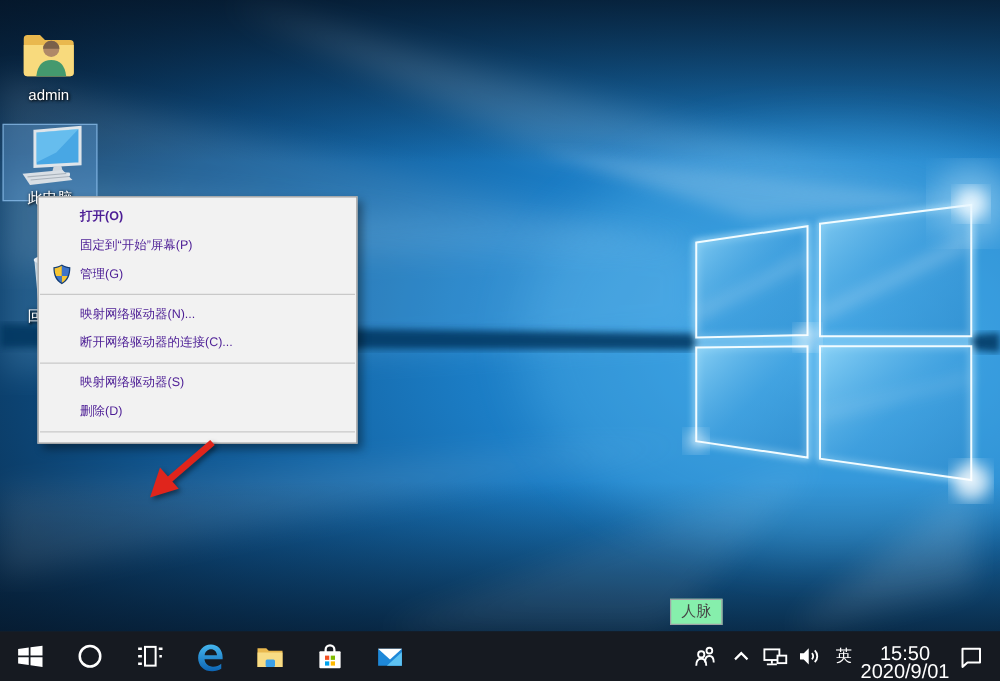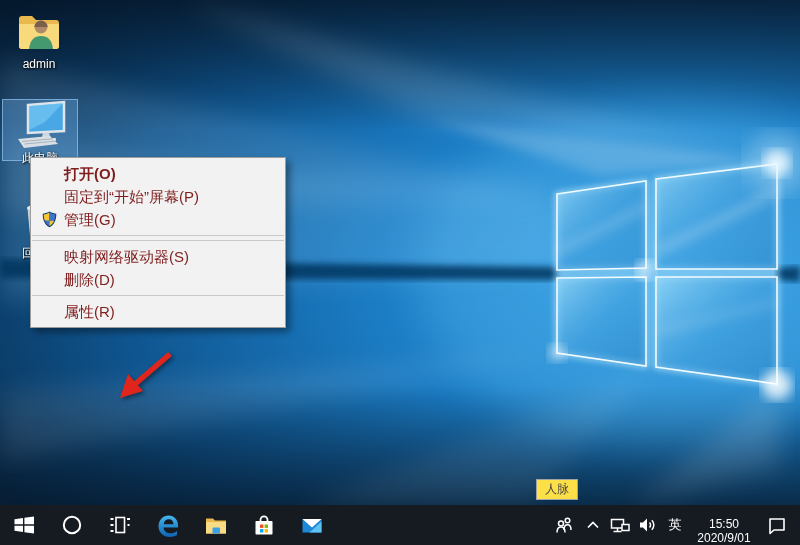--- a/index.html
+++ b/index.html
@@ -12,42 +12,42 @@
 
   
   .icon-cell { position:absolute; width:76px; text-align:center; color:#fff; font-size:12px; z-index:2; }
   .icon-cell .glyph { display:block; margin:0 auto; }
   .icon-label { display:block; margin-top:1px; text-shadow:1px 1px 2px rgba(0,0,0,.95), 0 0 3px rgba(0,0,0,.6); line-height:14px; }
   .icon-cell.selected { background:rgba(98,158,212,.42); border:1px solid rgba(150,200,245,.65); }
 
   
   #context-menu { position:absolute; left:30px; top:157px; width:256px; z-index:5;
     background:#f2f2f2; border:1px solid #9d9d9d; box-shadow:4px 4px 7px rgba(0,0,0,.4);
-    padding:4px 0; font-size:15px; color:#7f1d1d; }
+    padding:4px 0; font-size:10px; color:#4c1d95; }
   .mi { position:relative; height:23px; line-height:23px; padding-left:33px; cursor:default; white-space:nowrap; }
   .mi.bold { font-weight:bold; }
   .mi .mi-shield { position:absolute; left:11px; top:3px; }
   .menu-sep { border-top:1px solid #c9c9c9; margin:4px 1px; height:0; }
 
   
   #arrow-overlay { position:absolute; left:0; top:0; width:800px; height:545px; z-index:7; pointer-events:none; }
 
   
   #people-tooltip { position:absolute; left:536px; top:479px; z-index:6;
-    background:#fde047; border:1px solid #9fa3a6; color:#454545; font-size:12px;
+    background:#86efac; border:1px solid #9fa3a6; color:#454545; font-size:12px;
     padding:2px 8px 3px 8px; line-height:14px; }
 
   
   #taskbar { position:absolute; left:0; bottom:0; width:800px; height:40px; background:#161a21;
     display:flex; align-items:center; z-index:10; }
   .tb-btn { width:48px; height:40px; display:flex; align-items:center; justify-content:center; }
   #tray { margin-left:auto; display:flex; align-items:center; height:40px; padding-right:6px; }
   .tray-btn { height:40px; display:flex; align-items:center; justify-content:center; }
   #ime-indicator { width:26px; color:#fff; font-size:13px; text-align:center; }
-  #clock { width:72px; color:#fff; font-size:12px; text-align:center; line-height:14px; padding-top:12px; }
+  #clock { width:72px; color:#fff; font-size:16px; text-align:center; line-height:14px; padding-top:12px; }
 </style>
 </head>
 <body>
 
 <div id="screen">
 
   <svg id="wallpaper" viewBox="0 0 800 505" preserveAspectRatio="none">
     <defs>
       <radialGradient id="sky" cx="0.83" cy="0.54" r="1.05">
         <stop offset="0%" stop-color="#3aa5e8"></stop>
@@ -119,21 +119,21 @@
       <line x1="656" y1="332" x2="777" y2="302" stroke-width="7" opacity="0.15"></line>
     </g>
 
     <circle cx="777" cy="163" r="13" fill="#ffffff" opacity="0.9" filter="url(#b6)"></circle>
     <circle cx="777" cy="163" r="30" fill="#cfeeff" opacity="0.4" filter="url(#b12)"></circle>
     <circle cx="777" cy="385" r="15" fill="#ffffff" opacity="0.8" filter="url(#b6)"></circle>
     <circle cx="646" cy="270" r="10" fill="#ffffff" opacity="0.6" filter="url(#b6)"></circle>
     <circle cx="557" cy="353" r="9" fill="#ffffff" opacity="0.5" filter="url(#b6)"></circle>
   </svg>
 
-  <div class="icon-cell" style="left:1px; top:10px;">
+  <div class="icon-cell" style="left:1px; top:22px;">
     <svg class="glyph" width="46" height="46" viewBox="0 0 46 46">
       <path d="M3,9 q0-3 3-3 h10 l4,4 h20 q3,0 3,3 v23 q0,3-3,3 H6 q-3,0-3-3 Z" fill="#e9b84e"></path>
       <path d="M3,14 h40 v22 q0,3-3,3 H6 q-3,0-3-3 Z" fill="#f8da7d"></path>
       <circle cx="25" cy="17" r="6.5" fill="#b08968"></circle>
       <path d="M25,10.5 a6.5,6.5 0 0 1 6.5,6.5 l-13,0 a6.5,6.5 0 0 1 6.5,-6.5 Z" fill="#7a604a"></path>
       <path d="M13,39 q1.5-13 12-13 q10.5,0 12,13 Z" fill="#44996e"></path>
     </svg>
     <span class="icon-label">admin</span>
   </div>
 
@@ -172,25 +172,26 @@
       <svg class="mi-shield" width="15" height="17" viewBox="0 0 15 17">
         <path d="M7.5,0.5 C5,2 2.5,2.6 0.7,2.7 C0.7,9 2.5,13.5 7.5,16.3 C12.5,13.5 14.3,9 14.3,2.7 C12.5,2.6 10,2 7.5,0.5 Z" fill="#123c74"></path>
         <path d="M7.5,1.6 C5.4,2.8 3.4,3.4 1.7,3.6 C1.75,6 2.1,8 2.9,9.7 L7.5,9.7 L7.5,1.6 Z" fill="#f7c633"></path>
         <path d="M7.5,1.6 C9.6,2.8 11.6,3.4 13.3,3.6 C13.25,6 12.9,8 12.1,9.7 L7.5,9.7 L7.5,1.6 Z" fill="#3f74c8"></path>
         <path d="M2.9,9.7 L7.5,9.7 L7.5,15.1 C5.3,13.8 3.8,12 2.9,9.7 Z" fill="#3f74c8"></path>
         <path d="M12.1,9.7 L7.5,9.7 L7.5,15.1 C9.7,13.8 11.2,12 12.1,9.7 Z" fill="#f7c633"></path>
       </svg>
       <span>管理(G)</span>
     </div>
     <div class="menu-sep"></div>
+    <div class="mi"><span>映射网络驱动器(N)...</span></div>
+    <div class="mi"><span>断开网络驱动器的连接(C)...</span></div>
     <div class="menu-sep"></div>
     <div class="mi"><span>映射网络驱动器(S)</span></div>
     <div class="mi"><span>删除(D)</span></div>
     <div class="menu-sep"></div>
-    <div class="mi"><span>属性(R)</span></div>
   </div>
 
   <svg id="arrow-overlay" viewBox="0 0 800 545">
     <g style="filter:drop-shadow(2.5px 2.5px 2px rgba(0,0,0,0.45))">
       <line x1="170" y1="354" x2="134" y2="385" stroke="#e0251c" stroke-width="5.5"></line>
       <polygon points="120,398 143,391 128,374" fill="#e0251c"></polygon>
     </g>
   </svg>
 
   <div id="people-tooltip">

